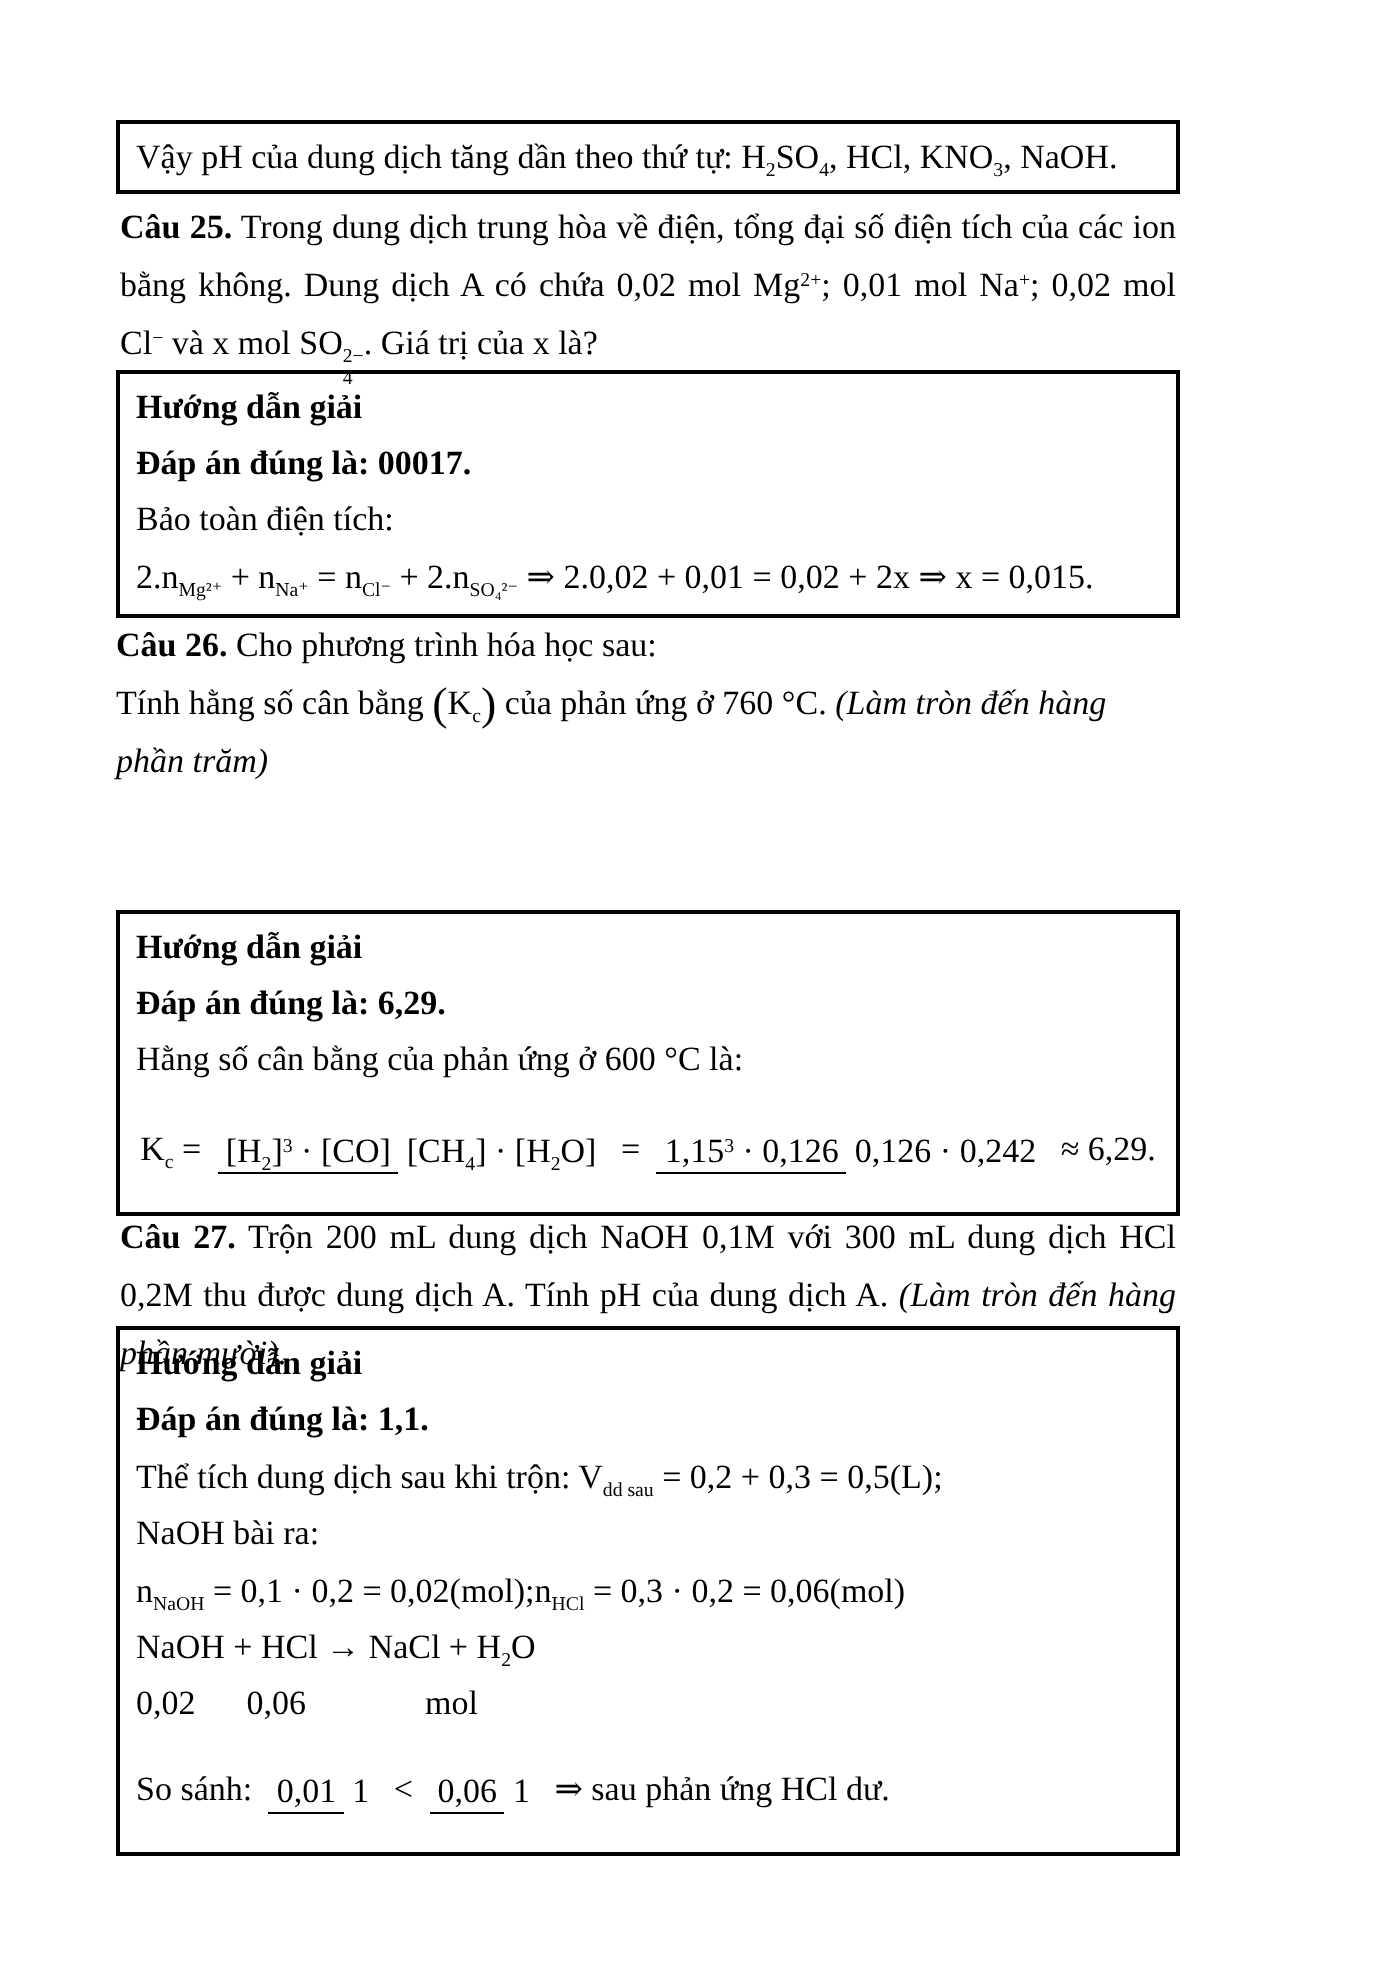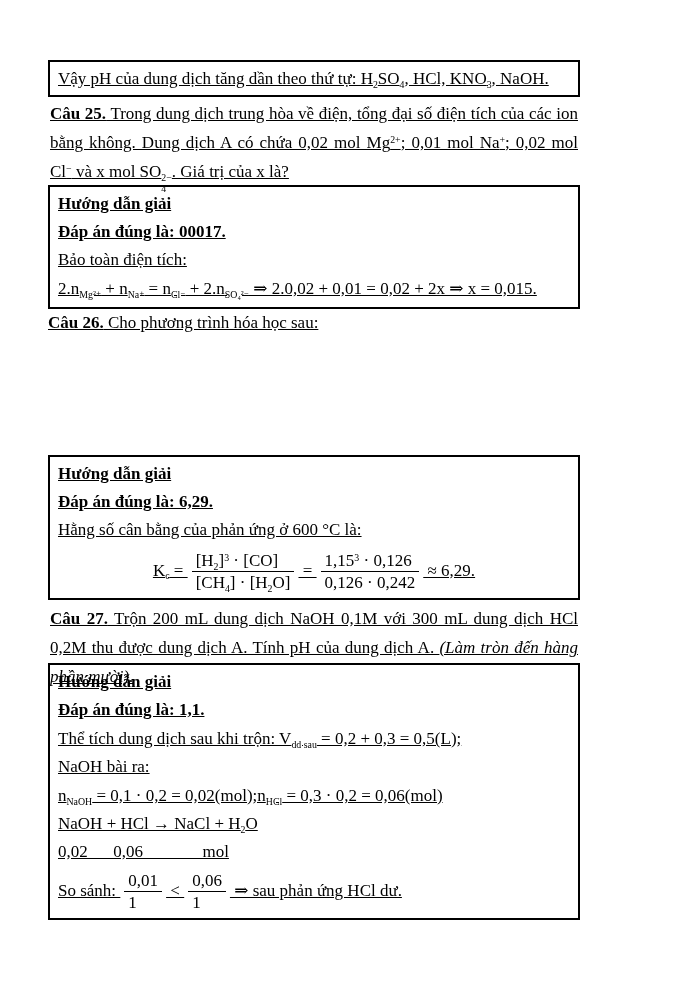--- a/index.html
+++ b/index.html
@@ -1,38 +1,38 @@
 <!DOCTYPE html>
 <html><head>
 <meta charset="utf-8">
 <style>
   html,body { margin:0; padding:0; background:#ffffff; }
   .page {
     position:relative; width:694px; height:982px; background:#fff;
     font-family:"Liberation Serif","DejaVu Serif",serif;
     font-size:17px; color:#000; overflow:hidden;
   }
-  .sec { position:absolute; left:48px; width:532px;text-decoration:underline; }
+  .sec { position:absolute; left:58px; width:532px; }
   .box { border:2px solid #000; padding:3px 8px; box-sizing:border-box; }
   p { margin:0; }
   .line { line-height:27px; }
   .para { line-height:29px; text-align:justify; padding:0 2px; }
   .row { line-height:28px; }
   .row29 { line-height:29px; }
   .bold { font-weight:bold; }
   .center { text-align:center; }
   .b { font-weight:bold; }
   .i { font-style:italic; }
   .sb { font-size:0.58em; position:relative; top:0.38em; line-height:0; }
   .sp { font-size:0.58em; position:relative; top:-0.52em; line-height:0; }
   .big { font-size:135%; line-height:0; vertical-align:-0.1em; }
   .stack { display:inline-flex; flex-direction:column; font-size:0.58em; line-height:1.05;
            vertical-align:-0.45em; text-align:left; }
-  .frac { display:inline-flex; flex-direction:column; vertical-align:middle;
-          text-align:left; margin:1px 4px; }
+  .frac { display:inline-flex; flex-direction:row; vertical-align:middle;
+          text-align:right; margin:16px 4px; }
   .frac .fn { border-bottom:1.5px solid #000; padding:0 4px; line-height:1.25; display:block; }
   .frac .fd { padding:0 4px; line-height:1.25; display:block; }
   .formula { line-height:30px; }
   .bigformula { line-height:normal; margin-top:5px; }
   .cmp { line-height:normal; margin-top:3px; }
 </style>
 </head>
 <body>
 
 <div class="page">
@@ -50,20 +50,21 @@
 
   <div class="sec box" style="top:185px; min-height:120px;">
     <p class="row bold">Hướng dẫn giải</p>
     <p class="row bold">Đáp án đúng là: 00017.</p>
     <p class="row">Bảo toàn điện tích:</p>
     <p class="row formula">2.n<span class="sb">Mg²⁺</span> + n<span class="sb">Na⁺</span> = n<span class="sb">Cl⁻</span> + 2.n<span class="sb">SO₄²⁻</span> ⇒ 2.0,02 + 0,01 = 0,02 + 2x ⇒ x = 0,015.</p>
   </div>
 
   <div class="sec" style="top:308px;">
     <p class="row29"><span class="b">Câu 26.</span> Cho phương trình hóa học sau:</p>
+    <p class="row29">Tính hằng số cân bằng <span class="big">(</span>K<span class="sb">c</span><span class="big">)</span> của phản ứng ở 760 °C. <span class="i">(Làm tròn đến hàng phần trăm)</span></p>
   </div>
 
   <div class="sec box" style="top:455px; min-height:143px;">
     <p class="row bold">Hướng dẫn giải</p>
     <p class="row bold">Đáp án đúng là: 6,29.</p>
     <p class="row">Hằng số cân bằng của phản ứng ở 600 °C là:</p>
     <p class="center bigformula">K<span class="sb">c</span> = <span class="frac">
           <span class="fn">[H<span class="sb">2</span>]<span class="sp">3</span> · [CO]</span>
           <span class="fd">[CH<span class="sb">4</span>] · [H<span class="sb">2</span>O]</span>
         </span> = <span class="frac">

